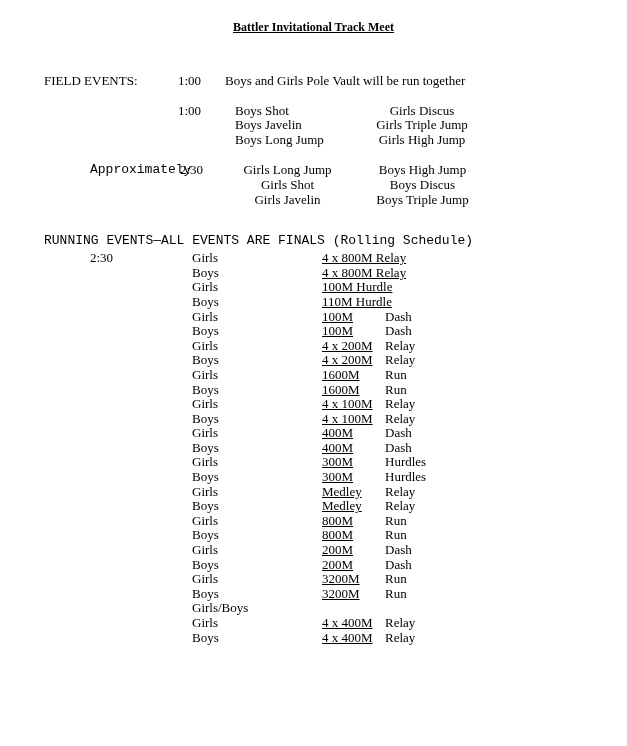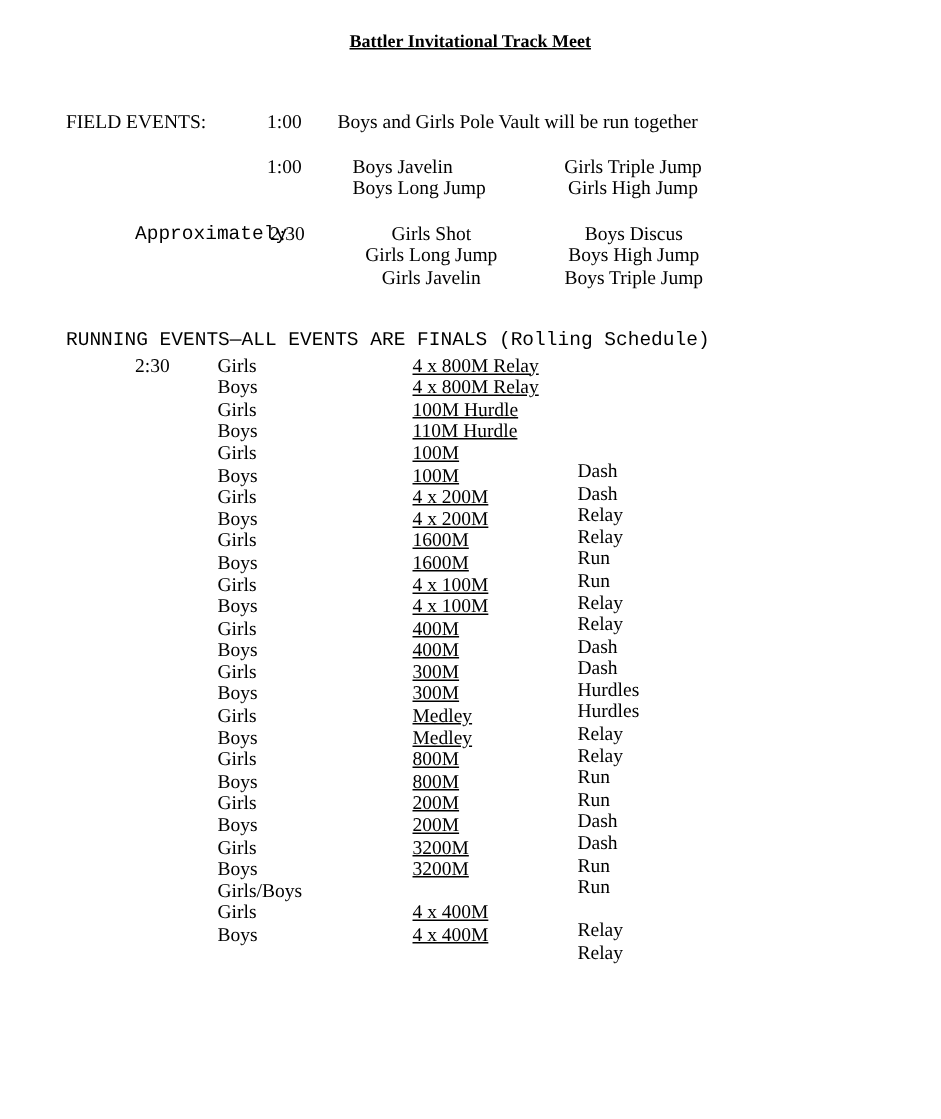--- a/index.html
+++ b/index.html
@@ -34,62 +34,66 @@
   .s2 .fe-c1 { width:119px; text-align:left; }
   .s2 .fe-c2 { width:136px; text-align:center; }
   .s3 .fe-c1 { width:125px; text-align:center; }
   .s3 .fe-c2 { width:135px; text-align:center; margin-left:5px; }
 
   .re-heading { margin:26px 0 0 44px; line-height:15px;font-family:Liberation Mono, monospace; }
   .re-block { display:flex; margin:3px 0 0 90px; line-height:14.6px; }
   .re-time { width:55px; flex-shrink:0; }
   .re-rows { flex:1; }
   .re-r { display:flex; position:relative; }
-  .re-group { width:130px; flex-shrink:0; }
+  .re-group { width:130px; flex-shrink:0;margin-left:47px; }
   .re-event { white-space:pre-line; padding-right:10px;text-decoration:underline; }
-  .re-type { position:absolute; left:240px; top:12px; }
+  .re-type { position:absolute; left:240px; top:0; }
 </style>
 </head>
 <body>
 
 <div class="page">
 
   <h1 class="title">Battler Invitational Track Meet</h1>
 
   <div class="fe-row1">
     <span class="fe-label">FIELD EVENTS:</span>
     <span class="fe-time1">1:00</span>
     <span class="fe-note">Boys and Girls Pole Vault will be run together</span>
   </div>
 
   <div class="fe-session s2">
     <span class="fe-time">1:00</span>
     <div class="fe-rows">
+      <div class="fe-r">
+          <span class="fe-c1">Boys Shot</span>
+          <span class="fe-c2">Girls Discus</span>
+        </div>
         <div class="fe-r">
           <span class="fe-c1">Boys Javelin</span>
           <span class="fe-c2">Girls Triple Jump</span>
         </div>
         <div class="fe-r">
           <span class="fe-c1">Boys Long Jump</span>
           <span class="fe-c2">Girls High Jump</span>
         </div>
     </div>
   </div>
 
   <div class="fe-session s3">
     <span class="fe-prefix">Approximately</span>
     <span class="fe-time">2:30</span>
     <div class="fe-rows">
       <div class="fe-r">
+          <span class="fe-c1">Girls Long Jump</span>
+          <span class="fe-c2">Boys High Jump</span>
+        </div>
+        <div class="fe-r">
           <span class="fe-c1">Girls Shot</span>
           <span class="fe-c2">Boys Discus</span>
-        </div>
-        <div class="fe-r">
-          <span class="fe-c1">Girls Long Jump</span>
-          <span class="fe-c2">Boys High Jump</span>
         </div>
         <div class="fe-r">
           <span class="fe-c1">Girls Javelin</span>
           <span class="fe-c2">Boys Triple Jump</span>
         </div>
     </div>
   </div>
 
   <div class="re-heading">RUNNING EVENTS—ALL EVENTS ARE FINALS (Rolling Schedule)</div>
 

